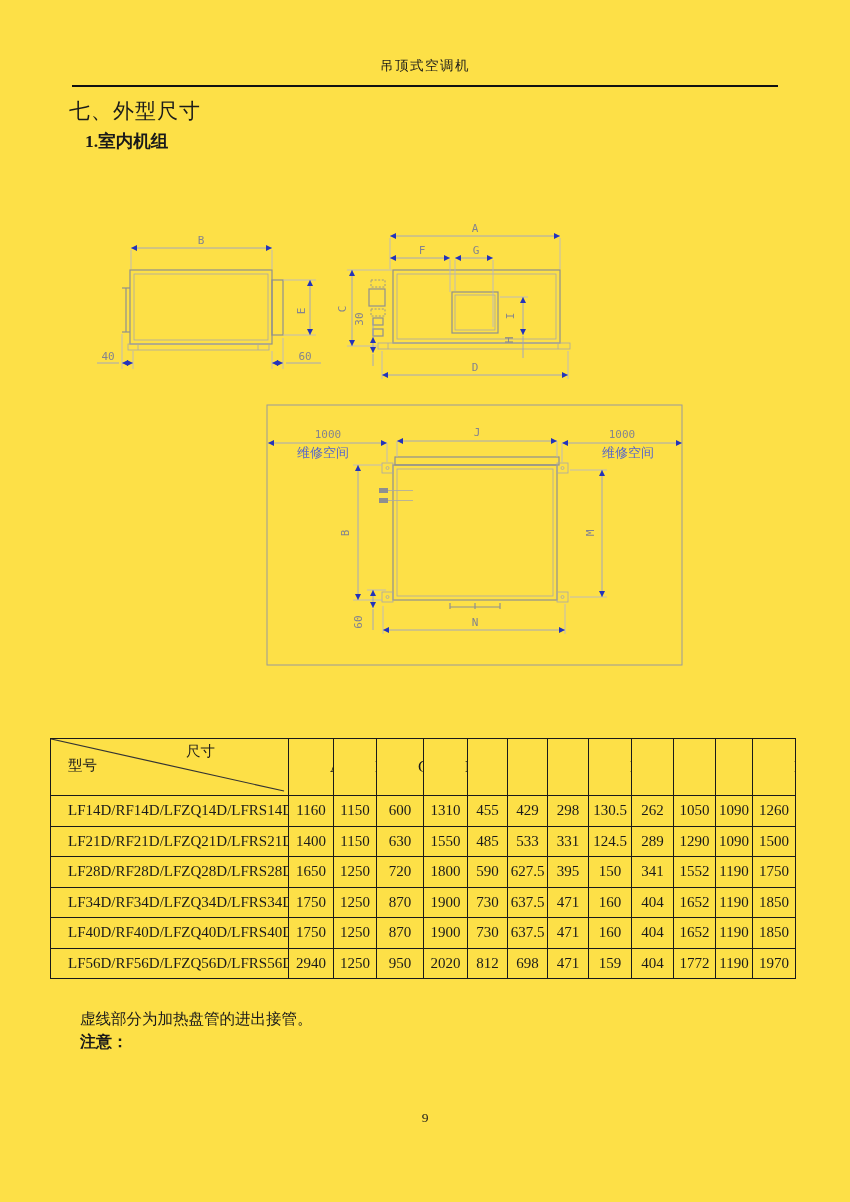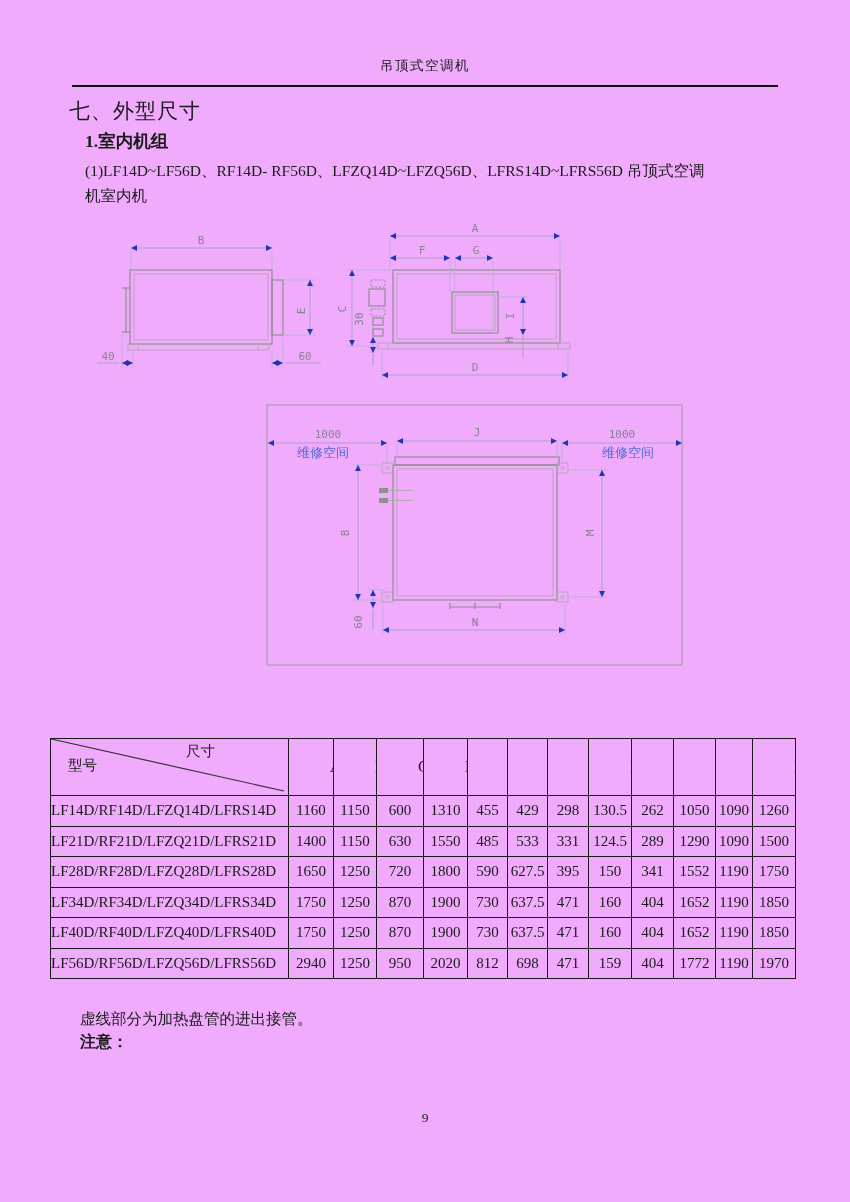--- a/index.html
+++ b/index.html
@@ -1,34 +1,34 @@
 <!DOCTYPE html>
 <html><head>
 <meta charset="utf-8">
 <style>
   html,body{margin:0;padding:0;background:#e8e8e8;}
   .page{
-    position:relative;width:850px;height:1202px;background:#f0abfc;
+    position:relative;width:850px;height:1202px;background:#fde047;
     margin:0 auto;overflow:hidden;
     font-family:"Liberation Serif",serif;color:#1a1a1a;
   }
   .running-header{position:absolute;top:57px;left:0;width:100%;text-align:center;
     font-size:13.5px;letter-spacing:1.5px;}
   .header-rule{position:absolute;top:85px;left:72px;width:706px;border-top:2px solid #111;}
   .section-title{position:absolute;top:97px;left:69px;font-size:21px;font-weight:normal;letter-spacing:1px;}
   .subsection-title{position:absolute;top:129px;left:85px;font-size:17.5px;font-weight:bold;}
   .intro{position:absolute;top:158px;left:85px;width:700px;font-size:15.5px;line-height:25px;}
   .fig1{position:absolute;left:95px;top:205px;}
   .fig2{position:absolute;left:265px;top:400px;}
   .dim-table{position:absolute;left:50px;top:738px;border-collapse:collapse;table-layout:fixed;width:745px;}
   .dim-table th,.dim-table td{border:1.6px solid #1a1a1a;font-weight:normal;
     font-size:15px;text-align:center;padding:0;overflow:hidden;white-space:nowrap;}
   .dim-table thead th{height:56px;font-size:16px;padding-left:41px;}
   .dim-table tbody td{height:29.5px;}
-  .dim-table tbody td.model{text-align:left;padding-left:0;font-size:15px;}
+  .dim-table tbody td.model{text-align:left;padding-left:17px;font-size:15px;}
   .corner-cell{position:relative;}
   .corner-cell .diag{position:absolute;left:0;top:0;width:100%;height:100%;}
   .corner-dim{position:absolute;top:3px;left:57%;font-size:14.5px;}
   .corner-model{position:absolute;top:17px;left:17px;font-size:14.5px;}
   .note-title{position:absolute;top:986px;left:80px;font-size:16px;font-weight:bold;margin-top:46px;}
   .note-body{position:absolute;top:1009px;left:80px;font-size:15.5px;}
   .page-number{position:absolute;top:1110px;left:0;width:100%;text-align:center;font-size:13.5px;}
   svg text{font-family:"DejaVu Sans Mono",monospace;font-size:11px;fill:#84848e;}
   svg text.cjk{font-family:"Liberation Serif",serif;font-size:13px;fill:#5566cc;}
   .outline{stroke:#8f8f8f;stroke-width:1.2;fill:none;}
@@ -41,24 +41,20 @@
 <body>
 
 <div class="page">
 
   <div class="running-header">吊顶式空调机</div>
   <div class="header-rule"></div>
 
   <div class="section-title">七、外型尺寸</div>
   <div class="subsection-title">1.室内机组</div>
 
-  <div class="intro">
-    <div>(1)LF14D~LF56D、RF14D- RF56D、LFZQ14D~LFZQ56D、LFRS14D~LFRS56D 吊顶式空调</div>
-    <div>机室内机</div>
-  </div>
 
   <svg class="fig1" width="500" height="195" viewBox="0 0 500 195">
     <defs>
       <marker id="m1" viewBox="0 0 10 10" refX="10" refY="5" markerWidth="7" markerHeight="7" orient="auto-start-reverse">
         <path d="M0,0L10,5L0,10z" fill="#2233bb"></path>
       </marker>
     </defs>
 
     <g>
       <rect class="outline" x="35" y="65" width="142" height="74"></rect>

